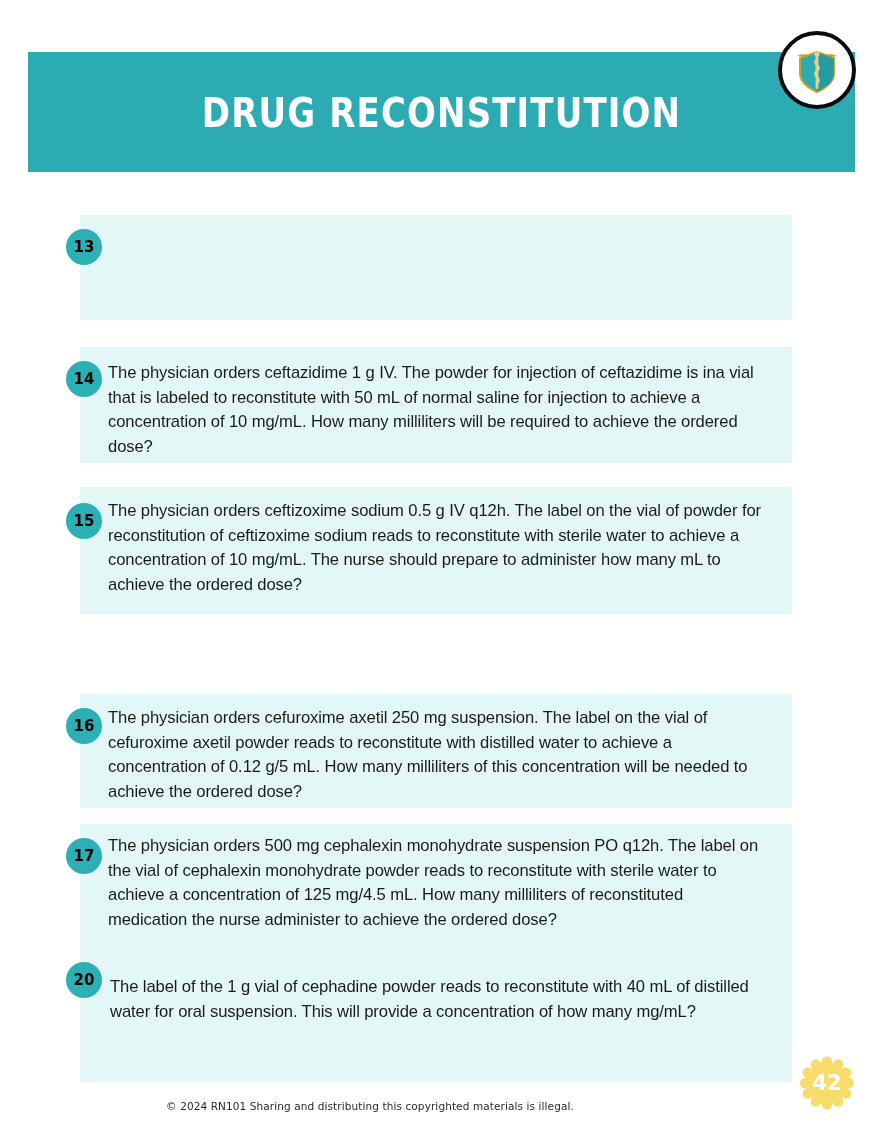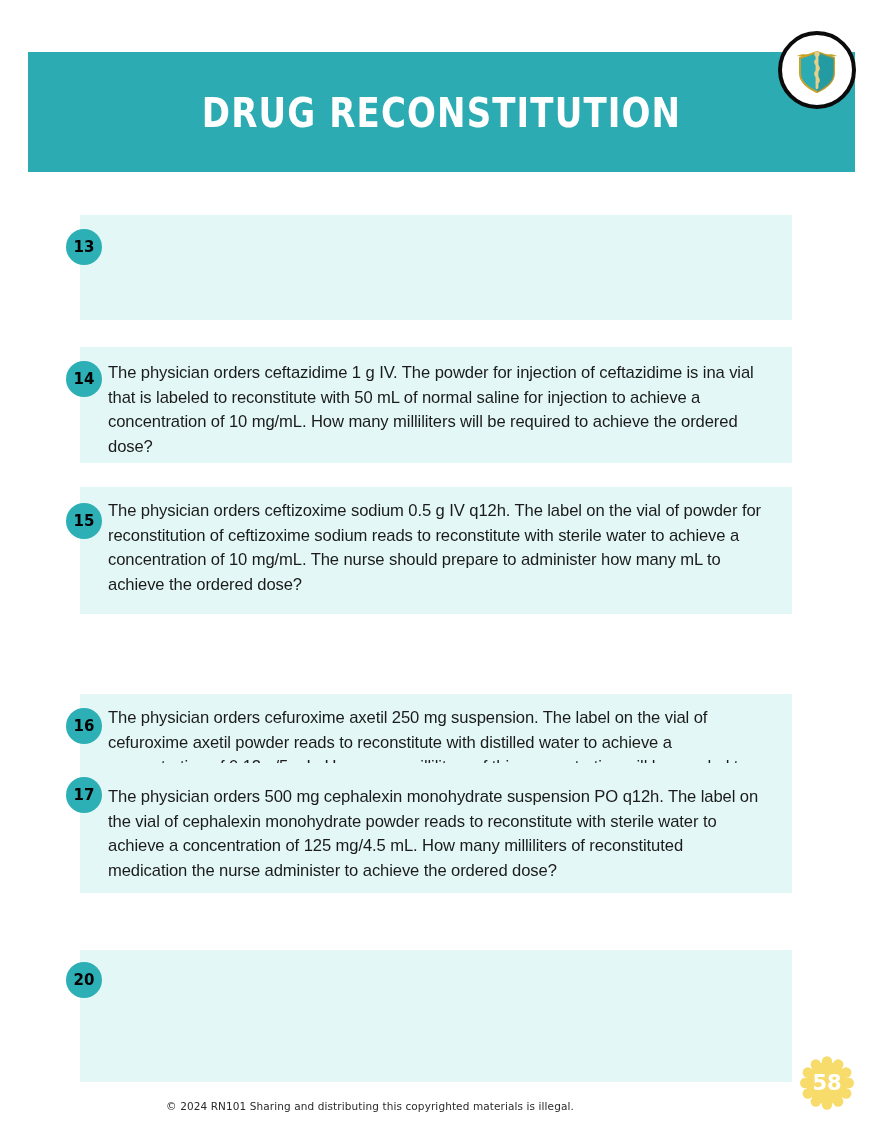--- a/index.html
+++ b/index.html
@@ -172,27 +172,28 @@
   <div class="qrow" style="top:487px; height:127px; padding:12px 26px 12px 28px;">
     <div class="qnum" style="top:16px;">15</div>
     <div class="qtext">The physician orders ceftizoxime sodium 0.5 g IV q12h. The label on the vial of powder for reconstitution of ceftizoxime sodium reads to reconstitute with sterile water to achieve a concentration of 10 mg/mL. The nurse should prepare to administer how many mL to achieve the ordered dose?</div>
   </div>
 
   <div class="qrow" style="top:648px; height:114px; padding:12px 18px 12px 28px;margin-top:46px;">
     <div class="qnum" style="top:14px;">16</div>
     <div class="qtext">The physician orders cefuroxime axetil 250 mg suspension. The label on the vial of cefuroxime axetil powder reads to reconstitute with distilled water to achieve a concentration of 0.12 g/5 mL. How many milliliters of this concentration will be needed to achieve the ordered dose?</div>
   </div>
 
-  <div class="qrow" style="top:763px; height:130px; padding:22px 26px 12px 28px;">
+  <div class="qrow" style="top:824px; height:130px; padding:10px 26px 12px 28px;">
     <div class="qnum" style="top:14px;">17</div>
     <div class="qtext">The physician orders 500 mg cephalexin monohydrate suspension PO q12h. The label on the vial of cephalexin monohydrate powder reads to reconstitute with sterile water to achieve a concentration of 125 mg/4.5 mL. How many milliliters of reconstituted medication the nurse administer to achieve the ordered dose?</div>
   </div>
 
   <div class="qrow" style="top:950px; height:132px; padding:25px 22px 20px 30px;">
     <div class="qnum" style="top:12px;">20</div>
+    <div class="qtext">The label of the 1 g vial of cephadine powder reads to reconstitute with 40 mL of distilled water for oral suspension. This will provide a concentration of how many mg/mL?</div>
   </div>
 
 </div>
 
 <div class="page-badge">
   <svg width="54" height="54" viewBox="0 0 54 54" aria-hidden="true">
     <g fill="#F8DC6B">
       <circle cx="27" cy="27" r="21"></circle>
       <circle cx="27" cy="5.5" r="5.2"></circle>
       <circle cx="38.2" cy="8.5" r="5.2"></circle>
@@ -201,16 +202,16 @@
       <circle cx="46.2" cy="37.5" r="5.2"></circle>
       <circle cx="38.2" cy="45.5" r="5.2"></circle>
       <circle cx="27" cy="48.5" r="5.2"></circle>
       <circle cx="15.8" cy="45.5" r="5.2"></circle>
       <circle cx="7.8" cy="37.5" r="5.2"></circle>
       <circle cx="5.2" cy="27" r="5.2"></circle>
       <circle cx="7.8" cy="16.5" r="5.2"></circle>
       <circle cx="15.8" cy="8.5" r="5.2"></circle>
     </g>
   </svg>
-  <div class="page-badge-num">58</div>
+  <div class="page-badge-num">42</div>
 </div>
 
 <div class="footer">© 2024 RN101 Sharing and distributing this copyrighted materials is illegal.</div>
 
 </body></html>

